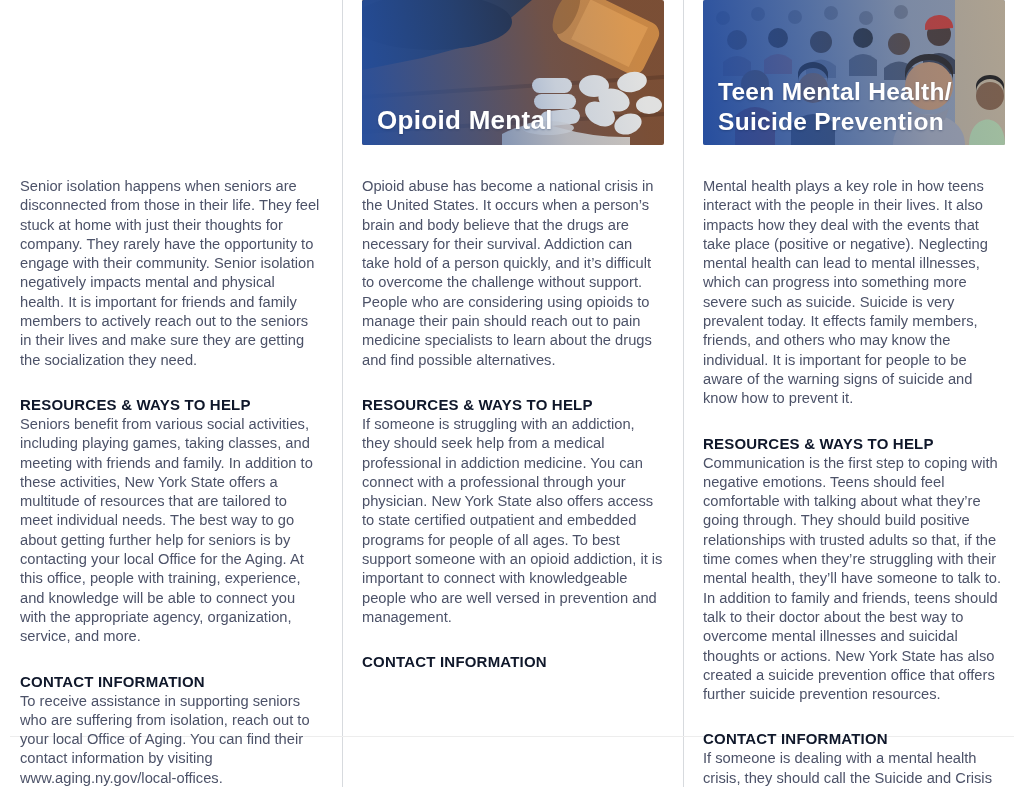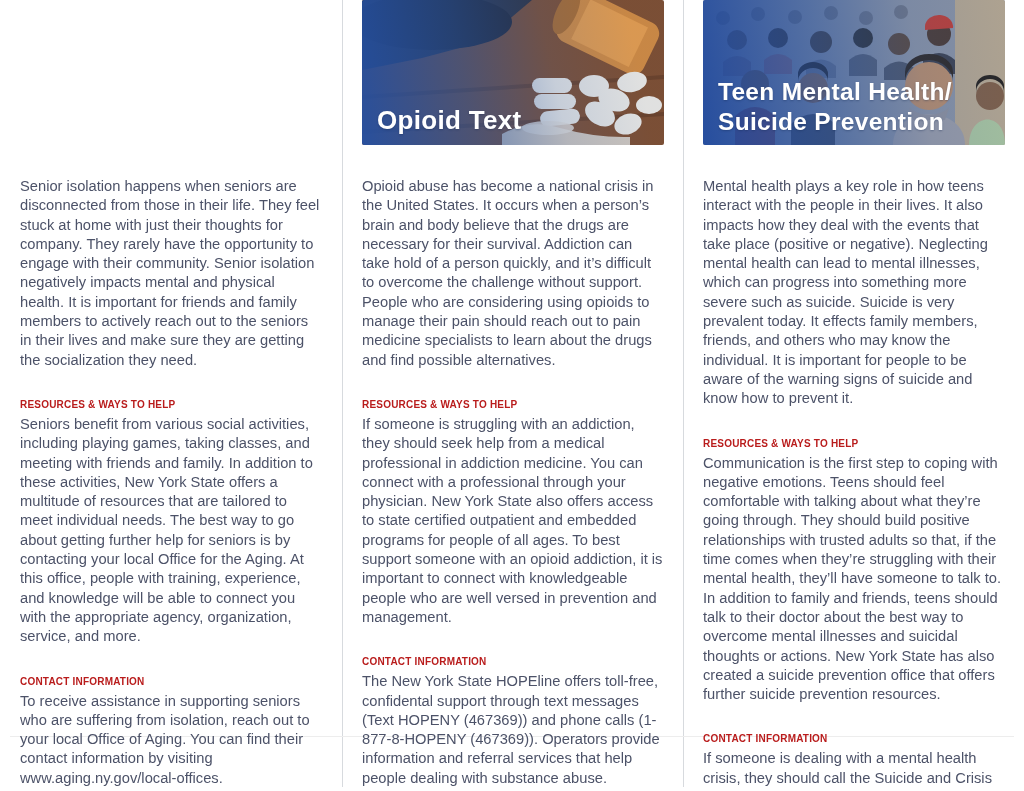--- a/index.html
+++ b/index.html
@@ -16,21 +16,21 @@
   .photo{position:absolute;top:0;left:20px;width:302px;height:145px;overflow:hidden;border-radius:2px;}
   .photo svg{display:block;}
   .overlay{position:absolute;left:0;top:0;right:0;bottom:0;}
   .ov1{background:linear-gradient(48deg,rgba(39,84,166,0.95) 0%,rgba(44,92,170,0.62) 40%,rgba(70,115,185,0.30) 68%,rgba(120,150,205,0.14) 100%);}
   .ov2{background:linear-gradient(78deg,rgba(36,80,163,0.95) 0%,rgba(40,88,168,0.55) 35%,rgba(60,105,180,0.20) 62%,rgba(80,120,190,0.06) 88%);}
   .ov3{background:linear-gradient(80deg,rgba(30,72,158,0.92) 0%,rgba(36,82,165,0.52) 40%,rgba(60,105,180,0.18) 70%,rgba(90,130,195,0.08) 100%);}
   .photo-title{position:absolute;left:15px;right:8px;bottom:8px;margin:0;color:#ffffff;font-size:26px;font-weight:bold;letter-spacing:0.3px;line-height:1.22;white-space:pre-line;text-shadow:0 1px 2px rgba(20,40,80,0.35);}
   .panel.p3 .photo-title{font-size:24.5px;}
   .copy{position:absolute;top:145px;left:20px;width:302px;padding-top:32px;}
   .copy p{margin:0;font-size:14.7px;line-height:19.3px;color:#4c5268;}
-  .copy h2{margin:25px 0 1px 0;font-size:10px;line-height:19px;font-weight:bold;color:#b91c1c;letter-spacing:0.2px;}
+  .copy h2{margin:25px 0 1px 0;font-size:15px;line-height:19px;font-weight:bold;color:#0f172a;letter-spacing:0.2px;}
 </style>
 </head>
 <body>
 
 <div class="page">
 
   <div class="divider d1"></div>
   <div class="divider d2"></div>
   <div class="fold-line"></div>
 
@@ -65,28 +65,27 @@
           <ellipse cx="252" cy="100" rx="16" ry="11" transform="rotate(18 252 100)"></ellipse>
           <ellipse cx="270" cy="82" rx="15" ry="10" transform="rotate(-12 270 82)"></ellipse>
           <ellipse cx="238" cy="114" rx="16" ry="11" transform="rotate(30 238 114)"></ellipse>
           <ellipse cx="266" cy="124" rx="14" ry="10" transform="rotate(-20 266 124)"></ellipse>
           <ellipse cx="287" cy="105" rx="13" ry="9"></ellipse>
         </g>
         <path d="M140,134 q28,-16 58,-6 q36,10 70,9 l0,8 -128,0 z" fill="#d9d2c9" opacity="0.92"></path>
         <ellipse cx="186" cy="128" rx="26" ry="7" fill="#e4ded6" opacity="0.85"></ellipse>
       </svg>
       <div class="overlay ov2"></div>
-      <h1 class="photo-title">Opioid Text</h1>
+      <h1 class="photo-title">Opioid Mental</h1>
     </div>
     <div class="copy">
       <p>Opioid abuse has become a national crisis in the United States. It occurs when a person’s brain and body believe that the drugs are necessary for their survival. Addiction can take hold of a person quickly, and it’s difficult to overcome the challenge without support. People who are considering using opioids to manage their pain should reach out to pain medicine specialists to learn about the drugs and find possible alternatives.</p>
       <h2>RESOURCES &amp; WAYS TO HELP</h2>
       <p>If someone is struggling with an addiction, they should seek help from a medical professional in addiction medicine. You can connect with a professional through your physician. New York State also offers access to state certified outpatient and embedded programs for people of all ages. To best support someone with an opioid addiction, it is important to connect with knowledgeable people who are well versed in prevention and management.</p>
       <h2>CONTACT INFORMATION</h2>
-      <p>The New York State HOPEline offers toll-free, confidental support through text messages (Text HOPENY (467369)) and phone calls (1-877-8-HOPENY (467369)). Operators provide information and referral services that help people dealing with substance abuse.</p>
     </div>
   </section>
 
   <section class="panel p3">
     <div class="photo">
       <svg width="302" height="145" viewBox="0 0 302 145">
         <rect width="302" height="145" fill="#8a91a0"></rect>
         <rect x="252" y="0" width="50" height="145" fill="#b5a58c"></rect>
         <g fill="#6e7381">
           <circle cx="20" cy="18" r="7"></circle>

